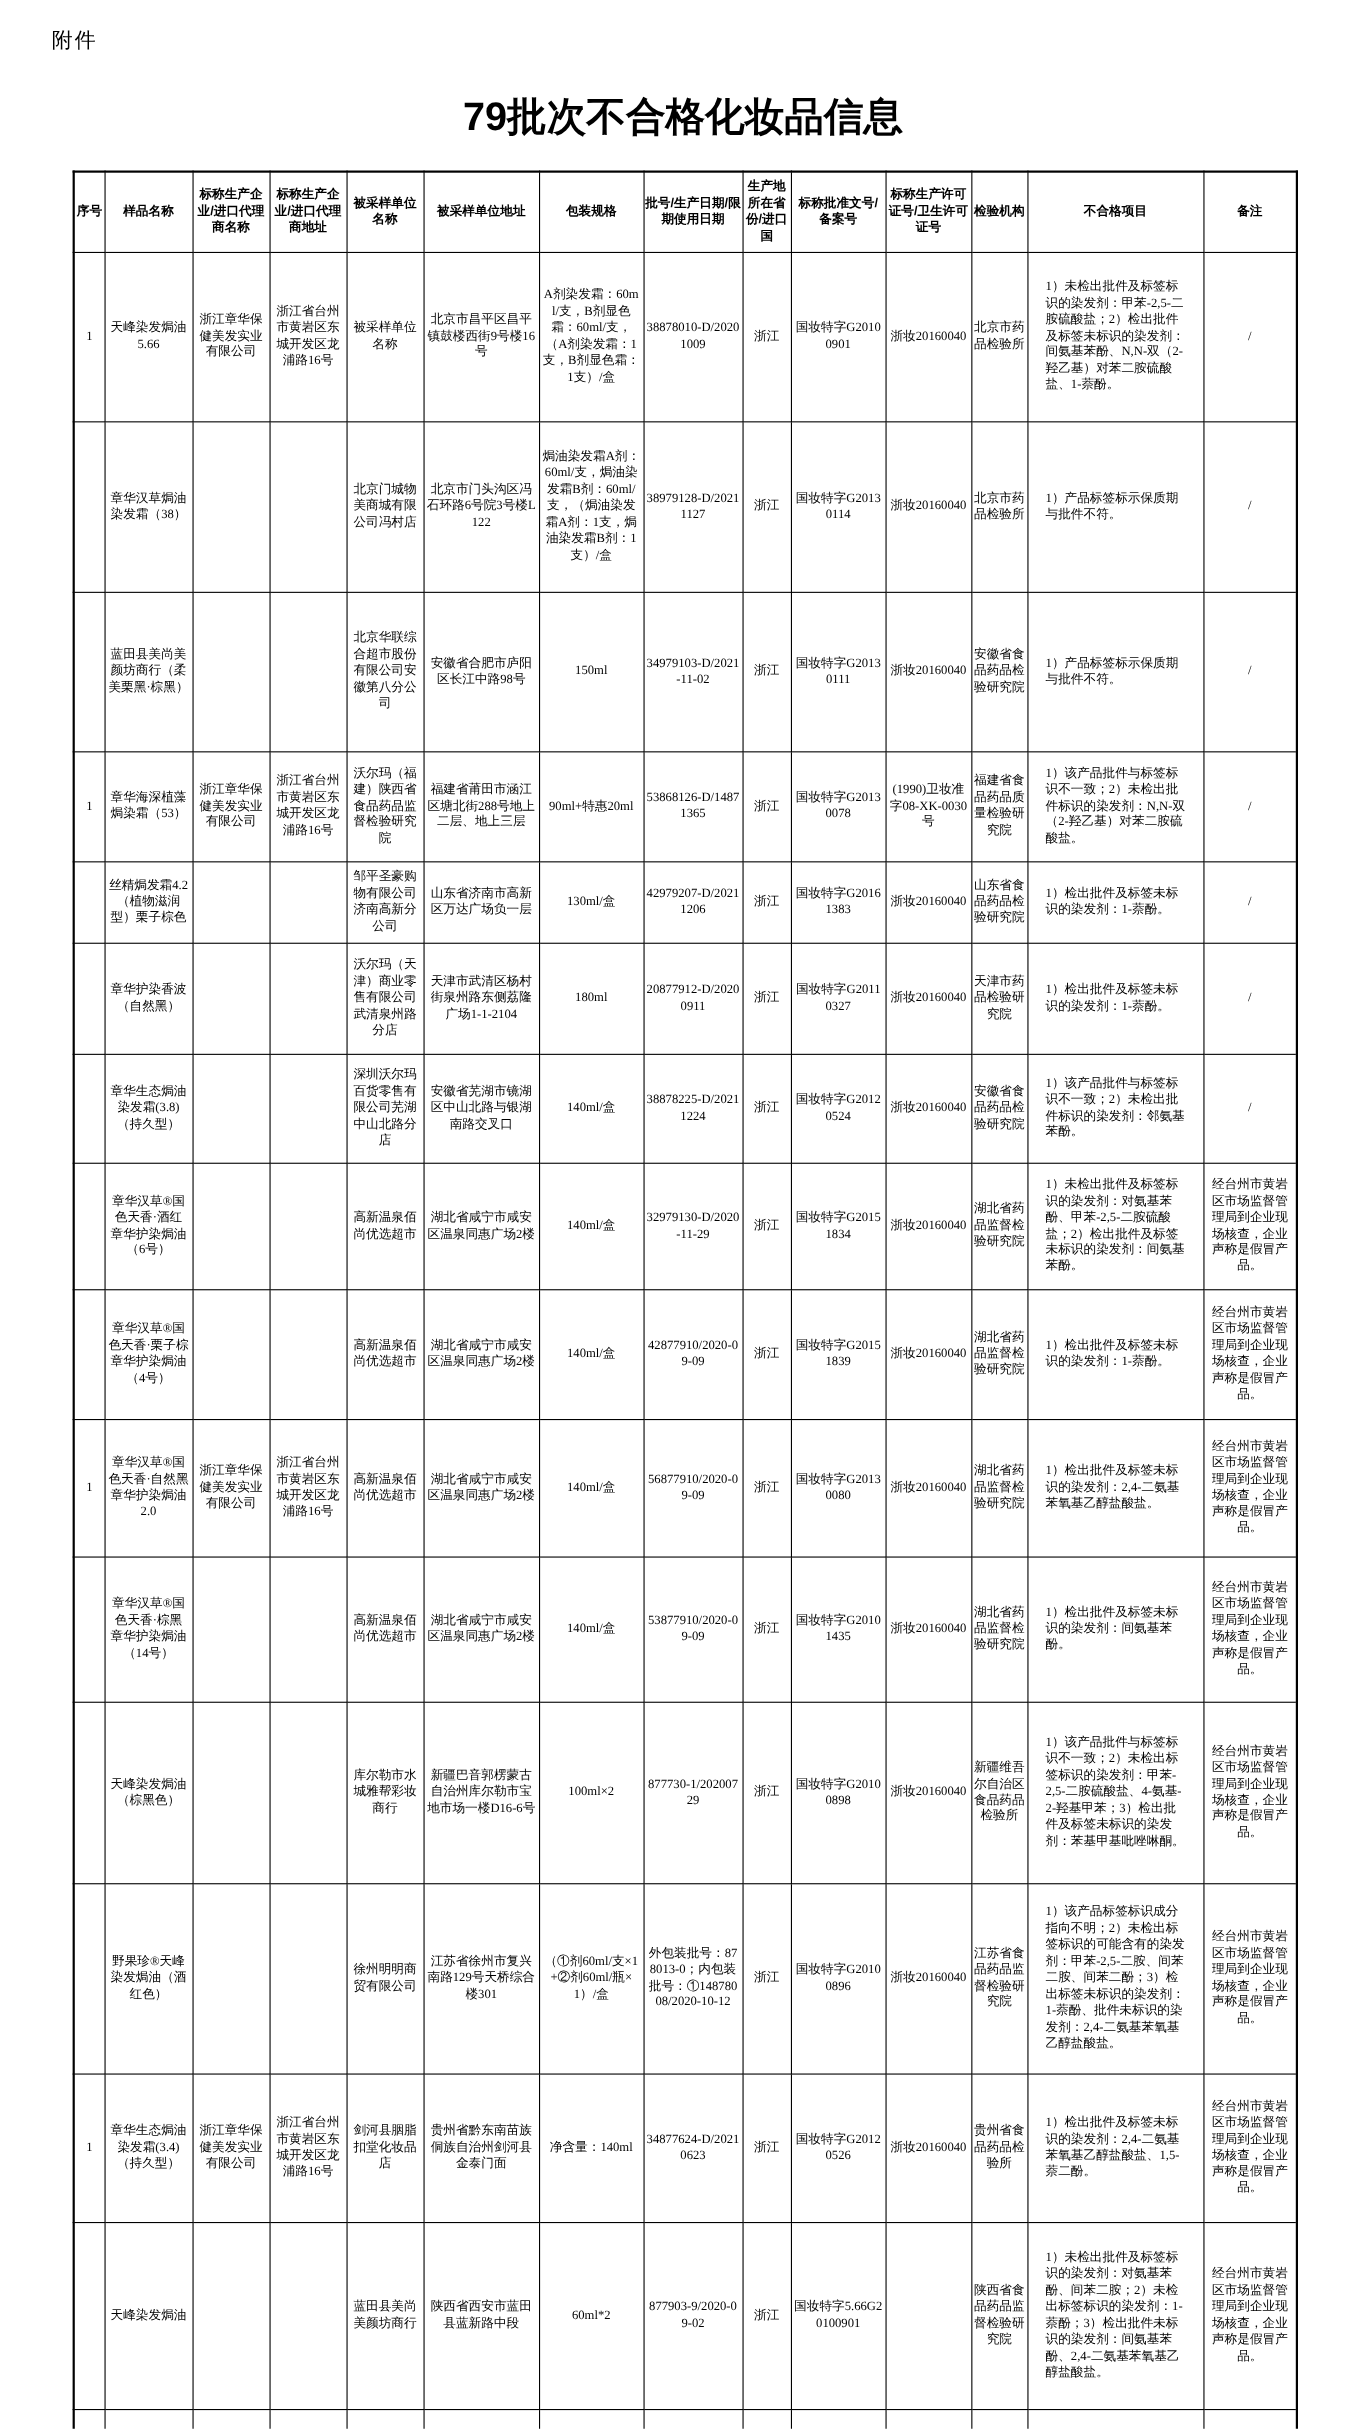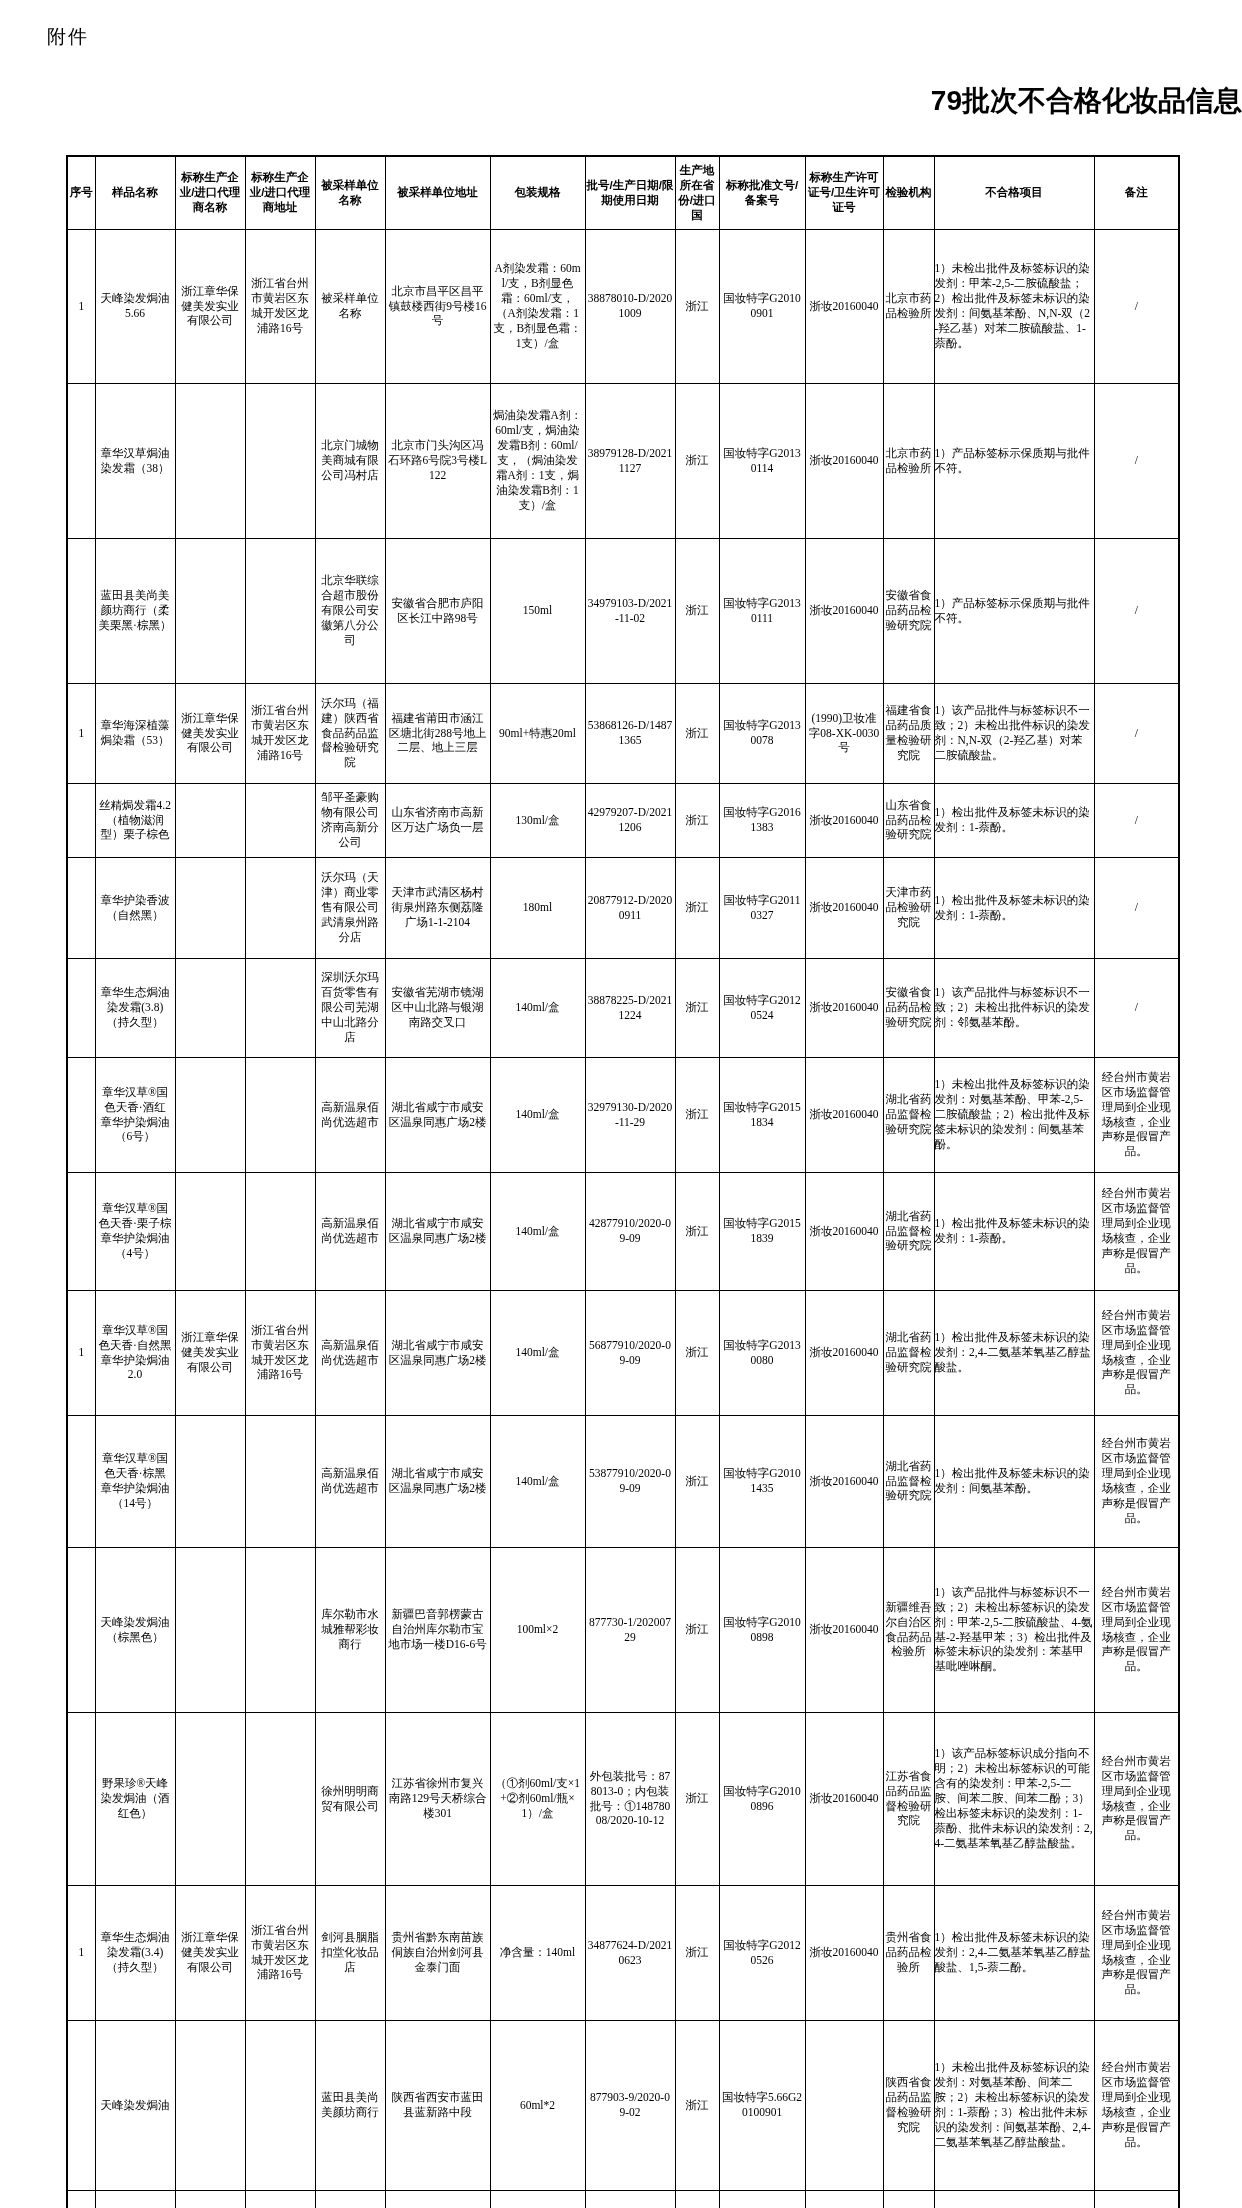--- a/index.html
+++ b/index.html
@@ -7,21 +7,21 @@
     width:1242px;height:2208px;background:#ffffff;color:#000;
     position:relative;overflow:hidden;
     font-family:"Liberation Serif","DejaVu Serif",serif;
   }
   .attachment{
     position:absolute;top:24px;left:47px;
     font-size:19px;letter-spacing:2px;
   }
   .page-title{
     position:absolute;top:82px;left:0;width:100%;
-    text-align:right;font-size:28px;font-weight:bold;margin:0;
+    text-align:center;font-size:36px;font-weight:bold;margin:0;
     font-family:"Liberation Sans","DejaVu Sans",sans-serif;
   }
   table.defect-table{
     position:absolute;left:66px;top:155px;
     width:1112px;table-layout:fixed;
     border-collapse:collapse;border:2px solid #000;
   }
   .defect-table th{
     border:1px solid #000;
     font-family:"Liberation Sans","DejaVu Sans",sans-serif;
@@ -29,21 +29,21 @@
     text-align:center;vertical-align:middle;padding:2px 1px;
     word-break:break-all;
   }
   .defect-table td{
     border:1px solid #000;
     font-size:11.5px;line-height:1.3;
     text-align:center;vertical-align:middle;padding:1px 2px;
     word-break:break-all;overflow:hidden;
   }
   .defect-table td.col-failed-items{
-    text-align:left;padding:2px 0;
+    text-align:left;padding:2px 16px;
   }
 </style>
 </head>
 <body>
 
 <div class="attachment">附件</div>
 
 <h1 class="page-title">79批次不合格化妆品信息</h1>
 
 <table class="defect-table">

